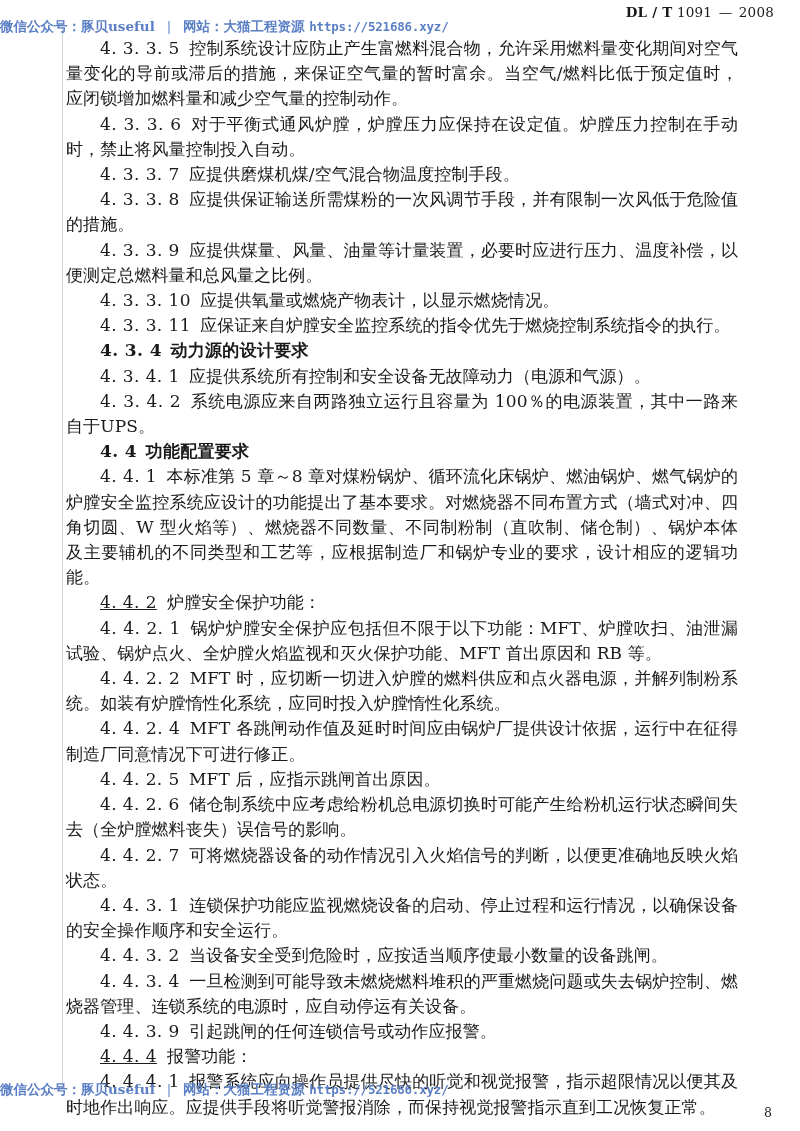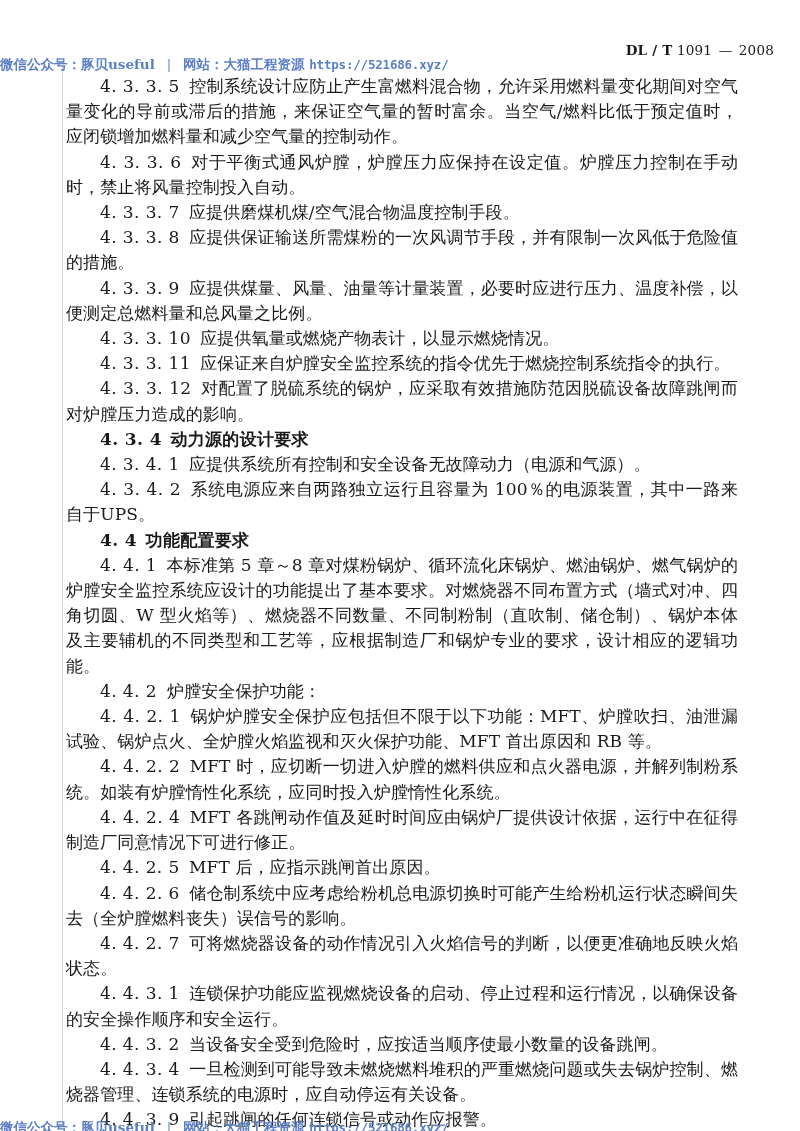--- a/index.html
+++ b/index.html
@@ -15,21 +15,20 @@
     color: #1a1a1a;
     overflow: hidden;
   }
 
   .page {
     position: absolute;
     left: 0; top: 0;
     width: 800px;
     height: 1076px;
     background: #ffffff;
-    margin-top: 38px;
   }
 
   
   .scan-edge {
     position: absolute;
     left: 62px;
     top: 28px;
     width: 1px;
     height: 1060px;
     background: rgba(120,120,130,0.30);
@@ -95,21 +94,21 @@
   }
 
   
   p.heading {
     font-weight: bold;
     letter-spacing: 0.3px;
   }
   p.heading .lbl { margin-right: 0.5em; }
 
   
-  p.subheading .lbl { margin-right: 0.6em; }
+  p.subheading .lbl { margin-right: 0.6em; text-decoration: underline; }
 
   
   .page-number {
     position: absolute;
     right: 28px;
     top: 1105px;
     font-size: 12.5px;
     color: #1a1a1a;
     font-family: "DejaVu Serif", "Liberation Serif", serif;
   }
@@ -136,21 +135,20 @@
   </div>
 
   <div class="content" id="content">
       <p class="para "><span class="lbl">4. 3. 3. 5</span><span class="body">控制系统设计应防止产生富燃料混合物，允许采用燃料量变化期间对空气量变化的导前或滞后的措施，来保证空气量的暂时富余。当空气/燃料比低于预定值时，应闭锁增加燃料量和减少空气量的控制动作。</span></p>
       <p class="para "><span class="lbl">4. 3. 3. 6</span><span class="body">对于平衡式通风炉膛，炉膛压力应保持在设定值。炉膛压力控制在手动时，禁止将风量控制投入自动。</span></p>
       <p class="para "><span class="lbl">4. 3. 3. 7</span><span class="body">应提供磨煤机煤/空气混合物温度控制手段。</span></p>
       <p class="para "><span class="lbl">4. 3. 3. 8</span><span class="body">应提供保证输送所需煤粉的一次风调节手段，并有限制一次风低于危险值的措施。</span></p>
       <p class="para "><span class="lbl">4. 3. 3. 9</span><span class="body">应提供煤量、风量、油量等计量装置，必要时应进行压力、温度补偿，以便测定总燃料量和总风量之比例。</span></p>
       <p class="para "><span class="lbl">4. 3. 3. 10</span><span class="body">应提供氧量或燃烧产物表计，以显示燃烧情况。</span></p>
       <p class="para "><span class="lbl">4. 3. 3. 11</span><span class="body">应保证来自炉膛安全监控系统的指令优先于燃烧控制系统指令的执行。</span></p>
-      <p class="para "><span class="lbl">4. 3. 3. 12</span><span class="body">对配置了脱硫系统的锅炉，应采取有效措施防范因脱硫设备故障跳闸而对炉膛压力造成的影响。</span></p>
       <p class="para heading"><span class="lbl">4. 3. 4</span><span class="body">动力源的设计要求</span></p>
       <p class="para "><span class="lbl">4. 3. 4. 1</span><span class="body">应提供系统所有控制和安全设备无故障动力（电源和气源）。</span></p>
       <p class="para "><span class="lbl">4. 3. 4. 2</span><span class="body">系统电源应来自两路独立运行且容量为 100％的电源装置，其中一路来自于UPS。</span></p>
       <p class="para heading"><span class="lbl">4. 4</span><span class="body">功能配置要求</span></p>
       <p class="para "><span class="lbl">4. 4. 1</span><span class="body">本标准第 5 章～8 章对煤粉锅炉、循环流化床锅炉、燃油锅炉、燃气锅炉的炉膛安全监控系统应设计的功能提出了基本要求。对燃烧器不同布置方式（墙式对冲、四角切圆、W 型火焰等）、燃烧器不同数量、不同制粉制（直吹制、储仓制）、锅炉本体及主要辅机的不同类型和工艺等，应根据制造厂和锅炉专业的要求，设计相应的逻辑功能。</span></p>
       <p class="para subheading"><span class="lbl">4. 4. 2</span><span class="body">炉膛安全保护功能：</span></p>
       <p class="para "><span class="lbl">4. 4. 2. 1</span><span class="body">锅炉炉膛安全保护应包括但不限于以下功能：MFT、炉膛吹扫、油泄漏试验、锅炉点火、全炉膛火焰监视和灭火保护功能、MFT 首出原因和 RB 等。</span></p>
       <p class="para "><span class="lbl">4. 4. 2. 2</span><span class="body">MFT 时，应切断一切进入炉膛的燃料供应和点火器电源，并解列制粉系统。如装有炉膛惰性化系统，应同时投入炉膛惰性化系统。</span></p>
       <p class="para "><span class="lbl">4. 4. 2. 4</span><span class="body">MFT 各跳闸动作值及延时时间应由锅炉厂提供设计依据，运行中在征得制造厂同意情况下可进行修正。</span></p>
       <p class="para "><span class="lbl">4. 4. 2. 5</span><span class="body">MFT 后，应指示跳闸首出原因。</span></p>

